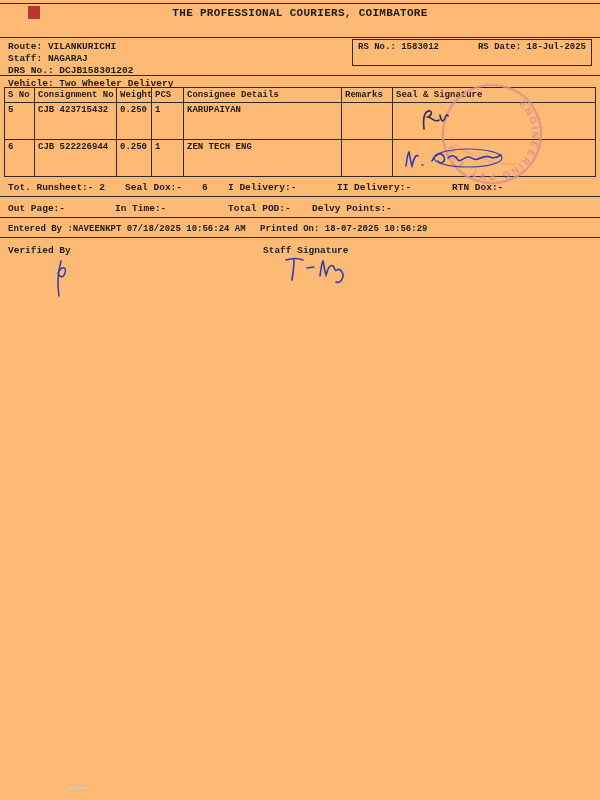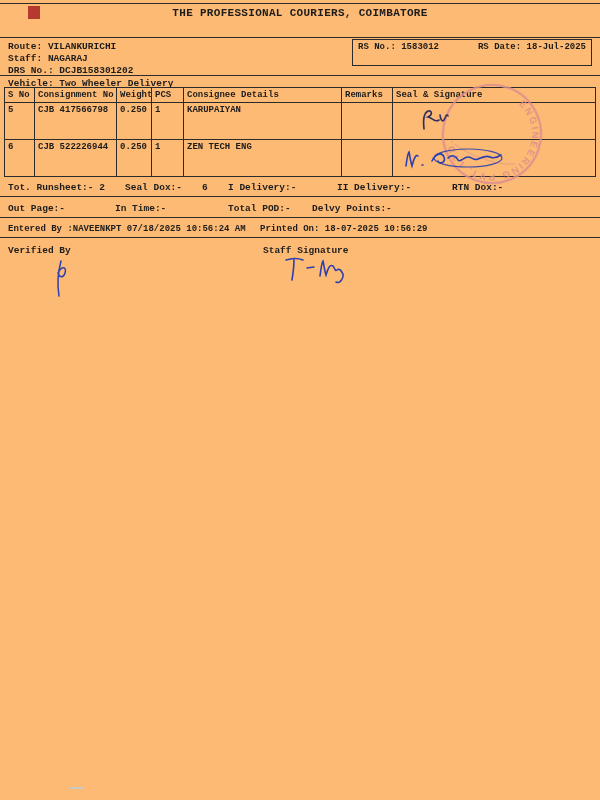--- a/index.html
+++ b/index.html
@@ -74,21 +74,21 @@
         <th>Weight</th>
         <th>PCS</th>
         <th>Consignee Details</th>
         <th>Remarks</th>
         <th>Seal &amp; Signature</th>
       </tr>
     </thead>
     <tbody>
       <tr>
         <td>5</td>
-        <td>CJB 417566798</td>
+        <td>CJB 423715432</td>
         <td>0.250</td>
         <td>1</td>
         <td>KARUPAIYAN</td>
         <td></td>
         <td></td>
       </tr>
       <tr>
         <td>6</td>
         <td>CJB 522226944</td>
         <td>0.250</td>

